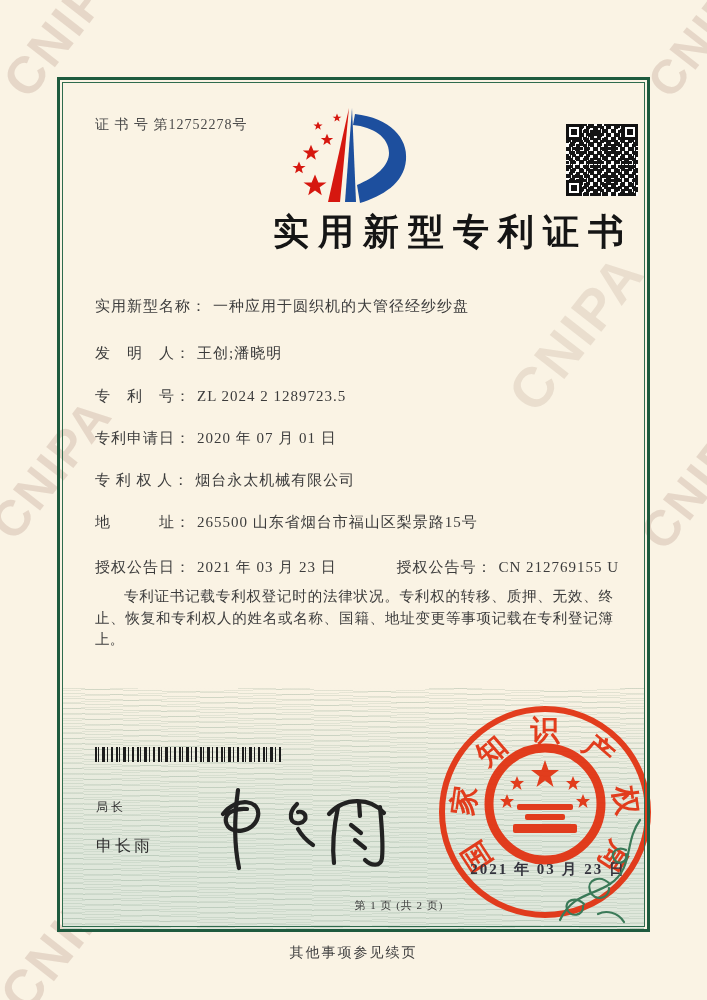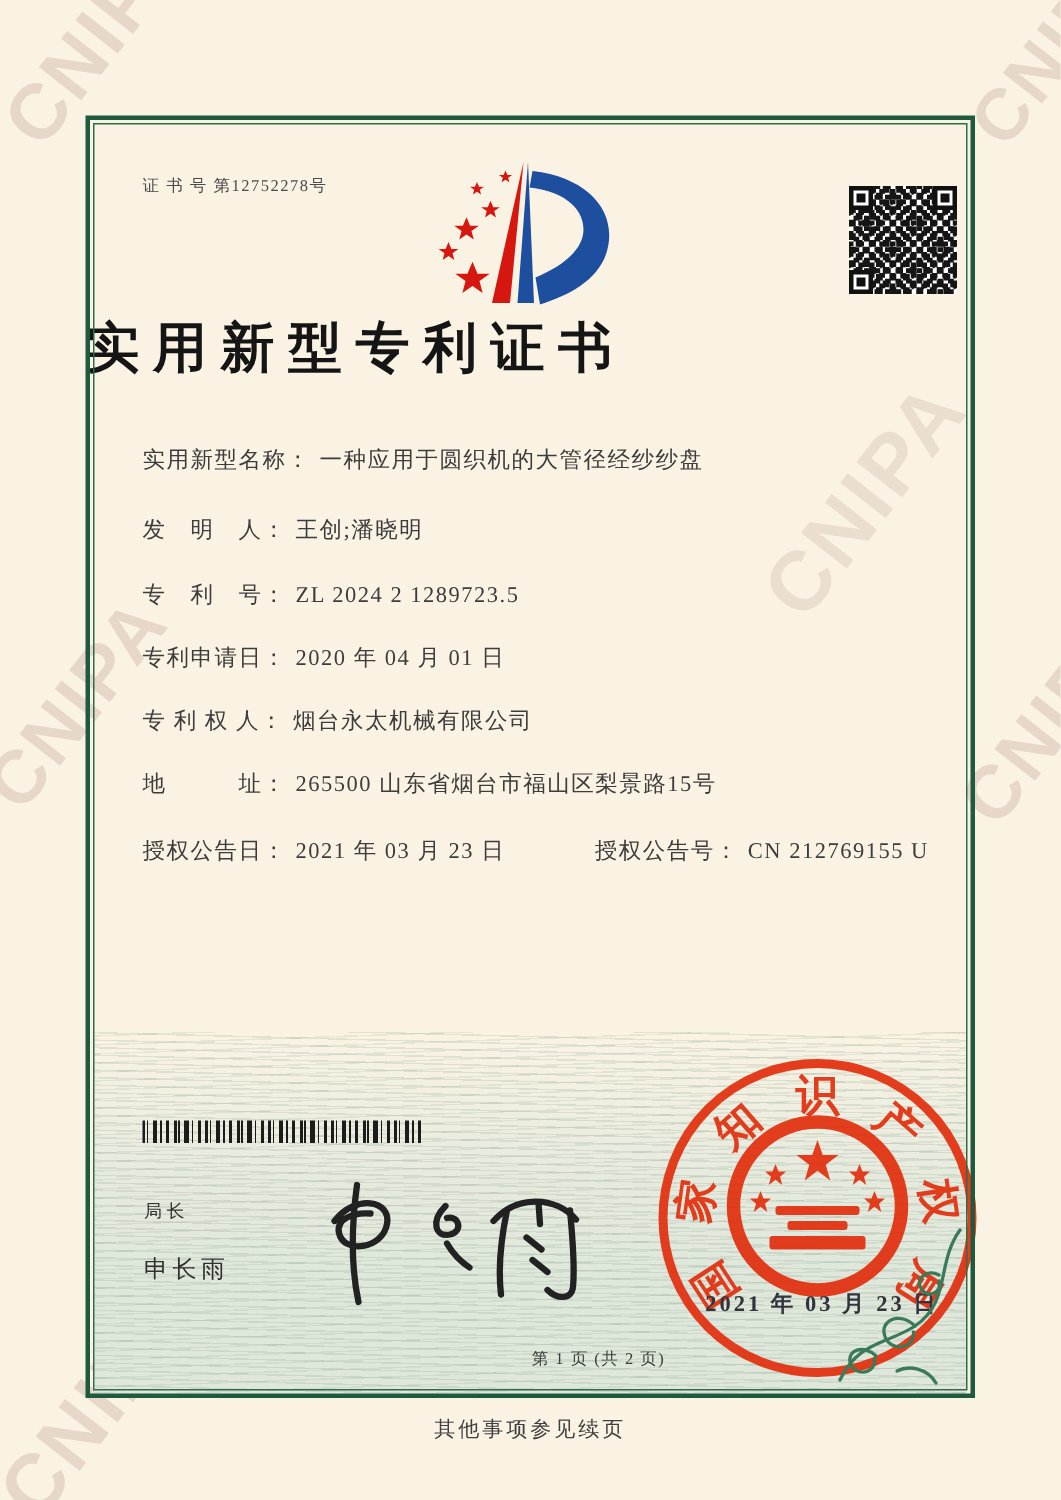--- a/index.html
+++ b/index.html
@@ -38,37 +38,37 @@
     position:absolute;left:63px;top:688px;width:581px;height:241px;
     background:
       repeating-linear-gradient(1.5deg, rgba(105,140,115,.17) 0 1px, rgba(0,0,0,0) 1px 5px),
       repeating-linear-gradient(-2deg, rgba(105,140,115,.13) 0 1px, rgba(0,0,0,0) 1px 6px),
       linear-gradient(180deg, rgba(223,231,219,0) 0px, rgba(223,231,219,.72) 95px, #dfe7db 160px);
     z-index:1;
   }
   
   .certno{
     position:absolute;left:95px;top:116px;
-    font-size:11px;letter-spacing:1px;color:#4a4a4a;z-index:2;
+    font-size:14px;letter-spacing:1px;color:#4a4a4a;z-index:2;
   }
   .qr{
     position:absolute;left:566px;top:124px;width:72px;height:72px;
     background:
       repeating-conic-gradient(#151515 0% 25%, rgba(0,0,0,0) 0% 50%) 0px 0px/9px 9px,
       repeating-conic-gradient(#151515 0% 25%, rgba(0,0,0,0) 0% 50%) 3px 2px/7px 7px,
       #fdfdfd;
     z-index:2;
   }
   .qr .finder{position:absolute;width:16px;height:16px;border:3px solid #111;background:#fff;box-sizing:border-box;}
   .qr .finder::after{content:"";position:absolute;left:2px;top:2px;width:6px;height:6px;background:#111;}
   .qr .f-tl{left:0;top:0;} .qr .f-tr{right:0;top:0;} .qr .f-bl{left:0;bottom:0;}
   .logo{position:absolute;left:288px;top:106px;z-index:2;}
   .title{
     position:absolute;left:57px;top:208px;width:576px;
-    text-align:left;font-size:36px;font-weight:bold;color:#151515;
+    text-align:right;font-size:36px;font-weight:bold;color:#151515;
     letter-spacing:9px;z-index:2;
   }
   
   .frow{position:absolute;left:95px;width:520px;font-size:15px;color:#3c3c3c;z-index:2;white-space:nowrap;}
   .flabel{display:inline-block;letter-spacing:1px;}
   .fvalue{margin-left:6px;letter-spacing:1px;text-align:center;}
   .fcell2{margin-left:56px;}
   
   .paras{
     position:absolute;left:95px;top:586px;width:518px;z-index:2;
@@ -155,38 +155,39 @@
 <div class="frow" style="top:297px">
   <span class="flabel">实用新型名称：</span><span class="fvalue">一种应用于圆织机的大管径经纱纱盘</span>
 </div>
 <div class="frow" style="top:344px">
   <span class="flabel">发　明　人：</span><span class="fvalue">王创;潘晓明</span>
 </div>
 <div class="frow" style="top:387px">
   <span class="flabel">专　利　号：</span><span class="fvalue">ZL 2024 2 1289723.5</span>
 </div>
 <div class="frow" style="top:429px">
-  <span class="flabel">专利申请日：</span><span class="fvalue">2020 年 04 月 01 日</span>
+  <span class="flabel">专利申请日：</span><span class="fvalue">2020 年 07 月 01 日</span>
 </div>
 <div class="frow" style="top:471px">
   <span class="flabel">专 利 权 人：</span><span class="fvalue">烟台永太机械有限公司</span>
 </div>
 <div class="frow" style="top:513px">
   <span class="flabel">地　　　址：</span><span class="fvalue">265500 山东省烟台市福山区梨景路15号</span>
 </div>
 <div class="frow" style="top:558px">
   <span>
     <span class="flabel">授权公告日：</span><span class="fvalue">2021 年 03 月 23 日</span>
   </span>
   <span class="fcell2">
     <span class="flabel">授权公告号：</span><span class="fvalue">CN 212769155 U</span>
   </span>
 </div>
 
 <div class="paras">
+  <p>专利证书记载专利权登记时的法律状况。专利权的转移、质押、无效、终止、恢复和专利权人的姓名或名称、国籍、地址变更等事项记载在专利登记簿上。</p>
 </div>
 
 <div class="barcode"></div>
 
 <div class="director-title">局长</div>
 <div class="director-name">申长雨</div>
 
 <div class="sig">
   <svg width="190" height="95" viewBox="0 0 190 95" fill="none" stroke="#222" stroke-width="4.2" stroke-linecap="round">
     <path d="M33,12 C30,34 28,62 34,90"></path>

